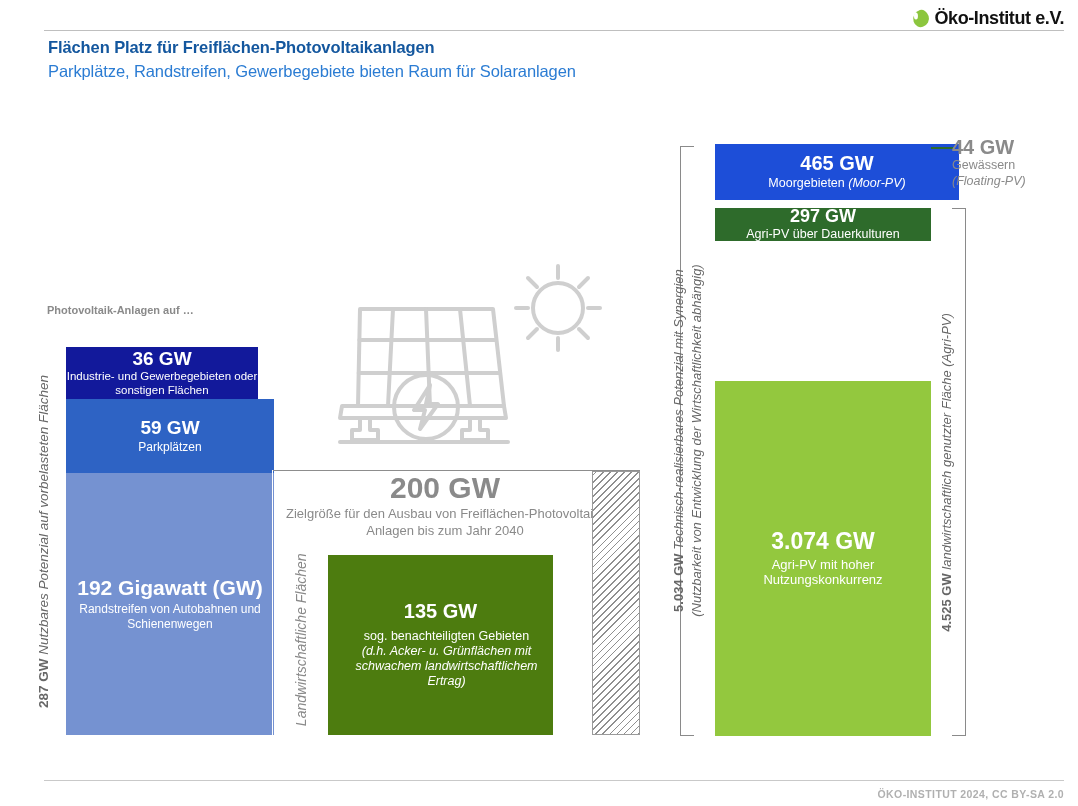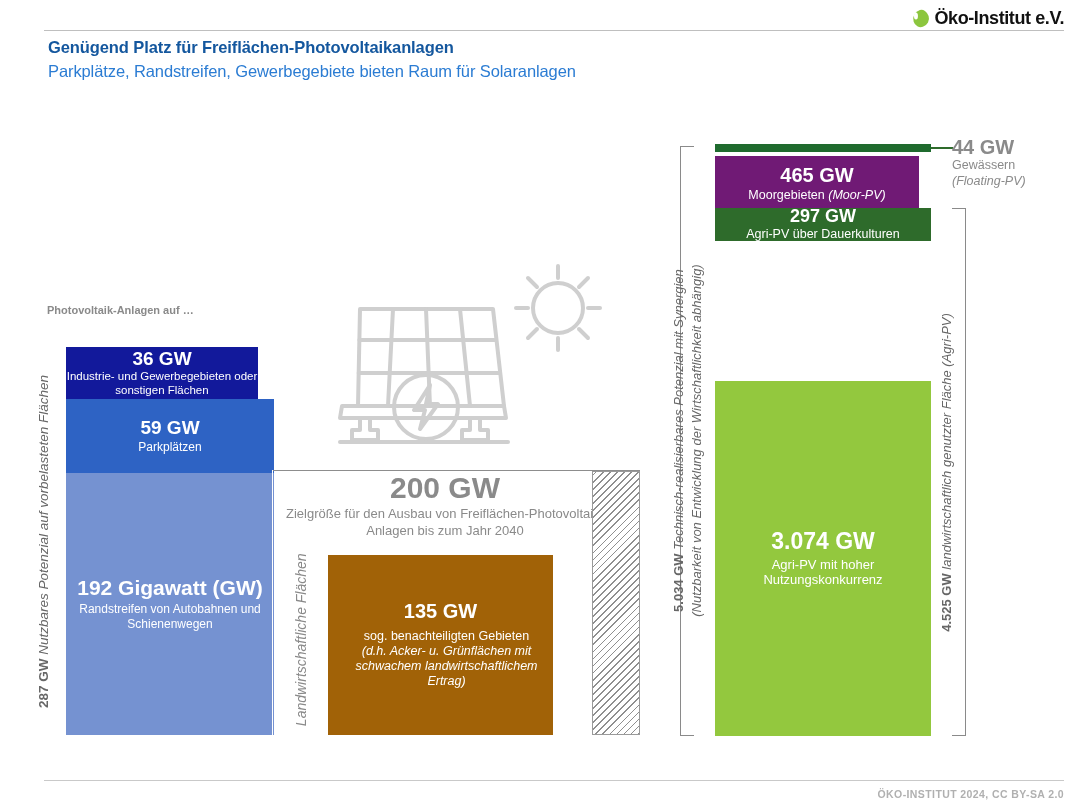--- a/index.html
+++ b/index.html
@@ -84,21 +84,21 @@
   }
 
   
   .mid-rule{position:absolute;left:272px;top:470px;width:368px;height:1px;background:#8d8d8d;}
   .mid-border-l{position:absolute;left:272px;top:470px;width:1px;height:266px;background:#ffffff;}
 
   .mid-title{position:absolute;left:280px;top:472px;width:330px;text-align:center;}
   .mid-title .val{font-size:30px;font-weight:bold;color:#8a8a8a;line-height:1.08;}
   .mid-title .lab{font-size:13px;color:#8a8a8a;line-height:1.25;margin-top:2px;}
 
-  #blk-benach{left:328px;top:555px;width:225px;height:180px;background:#a16207;}
+  #blk-benach{left:328px;top:555px;width:225px;height:180px;background:#4d7c0f;}
   #blk-benach .val{font-size:20px;}
   #blk-benach .lab{font-size:12.5px;margin-top:6px;padding-left:12px;}
   #blk-benach .lab i{font-style:italic;}
 
   .axis-mid{
     position:absolute;left:286px;top:545px;height:190px;width:30px;
     display:flex;align-items:center;justify-content:center;
   }
   .axis-mid span{
     transform:rotate(-90deg);white-space:nowrap;font-size:14px;color:#8a8a8a;font-style:italic;
@@ -109,21 +109,21 @@
     position:absolute;left:592px;top:471px;width:48px;height:264px;
     background:repeating-linear-gradient(-45deg,#8f8f8f 0px,#8f8f8f 1.2px,#ffffff 1.2px,#ffffff 5px);
     border:1px solid #9a9a9a;box-sizing:border-box;
   }
 
   
   .solar-icon{position:absolute;left:330px;top:252px;width:290px;height:216px;}
 
   
   #blk-gewaesser{left:715px;top:144px;width:216px;height:8px;background:#1f6b2e;}
-  #blk-moor{left:715px;top:156px;width:204px;height:56px;background:#701a75;}
+  #blk-moor{left:715px;top:144px;width:244px;height:56px;background:#1d4ed8;}
   #blk-moor .val{font-size:20px;}
   #blk-moor .lab{font-size:12.5px;margin-top:2px;}
   #blk-moor .lab i{font-style:italic;}
 
   #blk-dauer{left:715px;top:208px;width:216px;height:33px;background:#2e6b2b;}
   #blk-dauer .val{font-size:18px;}
   #blk-dauer .lab{font-size:12.5px;}
 
   #blk-vert{left:715px;top:241px;width:216px;height:140px;background:#4da044;}
   #blk-vert .val{font-size:23px;}
@@ -175,21 +175,21 @@
 </head>
 <body>
 
 <div class="canvas">
 
   <div class="logo">
     <div class="logo-leaf"></div>
     <div class="logo-text">Öko-Institut e.V.</div>
   </div>
   <div class="header-rule"></div>
-  <div class="title">Genügend Platz für Freiflächen-Photovoltaikanlagen</div>
+  <div class="title">Flächen Platz für Freiflächen-Photovoltaikanlagen</div>
   <div class="subtitle">Parkplätze, Randstreifen, Gewerbegebiete bieten Raum für Solaranlagen</div>
 
   <div class="pv-heading">Photovoltaik-Anlagen auf …</div>
 
   <div class="axis-left">
     <span>
       <b>287 GW</b>
       <i>Nutzbares Potenzial auf vorbelasteten Flächen</i>
     </span>
   </div>

